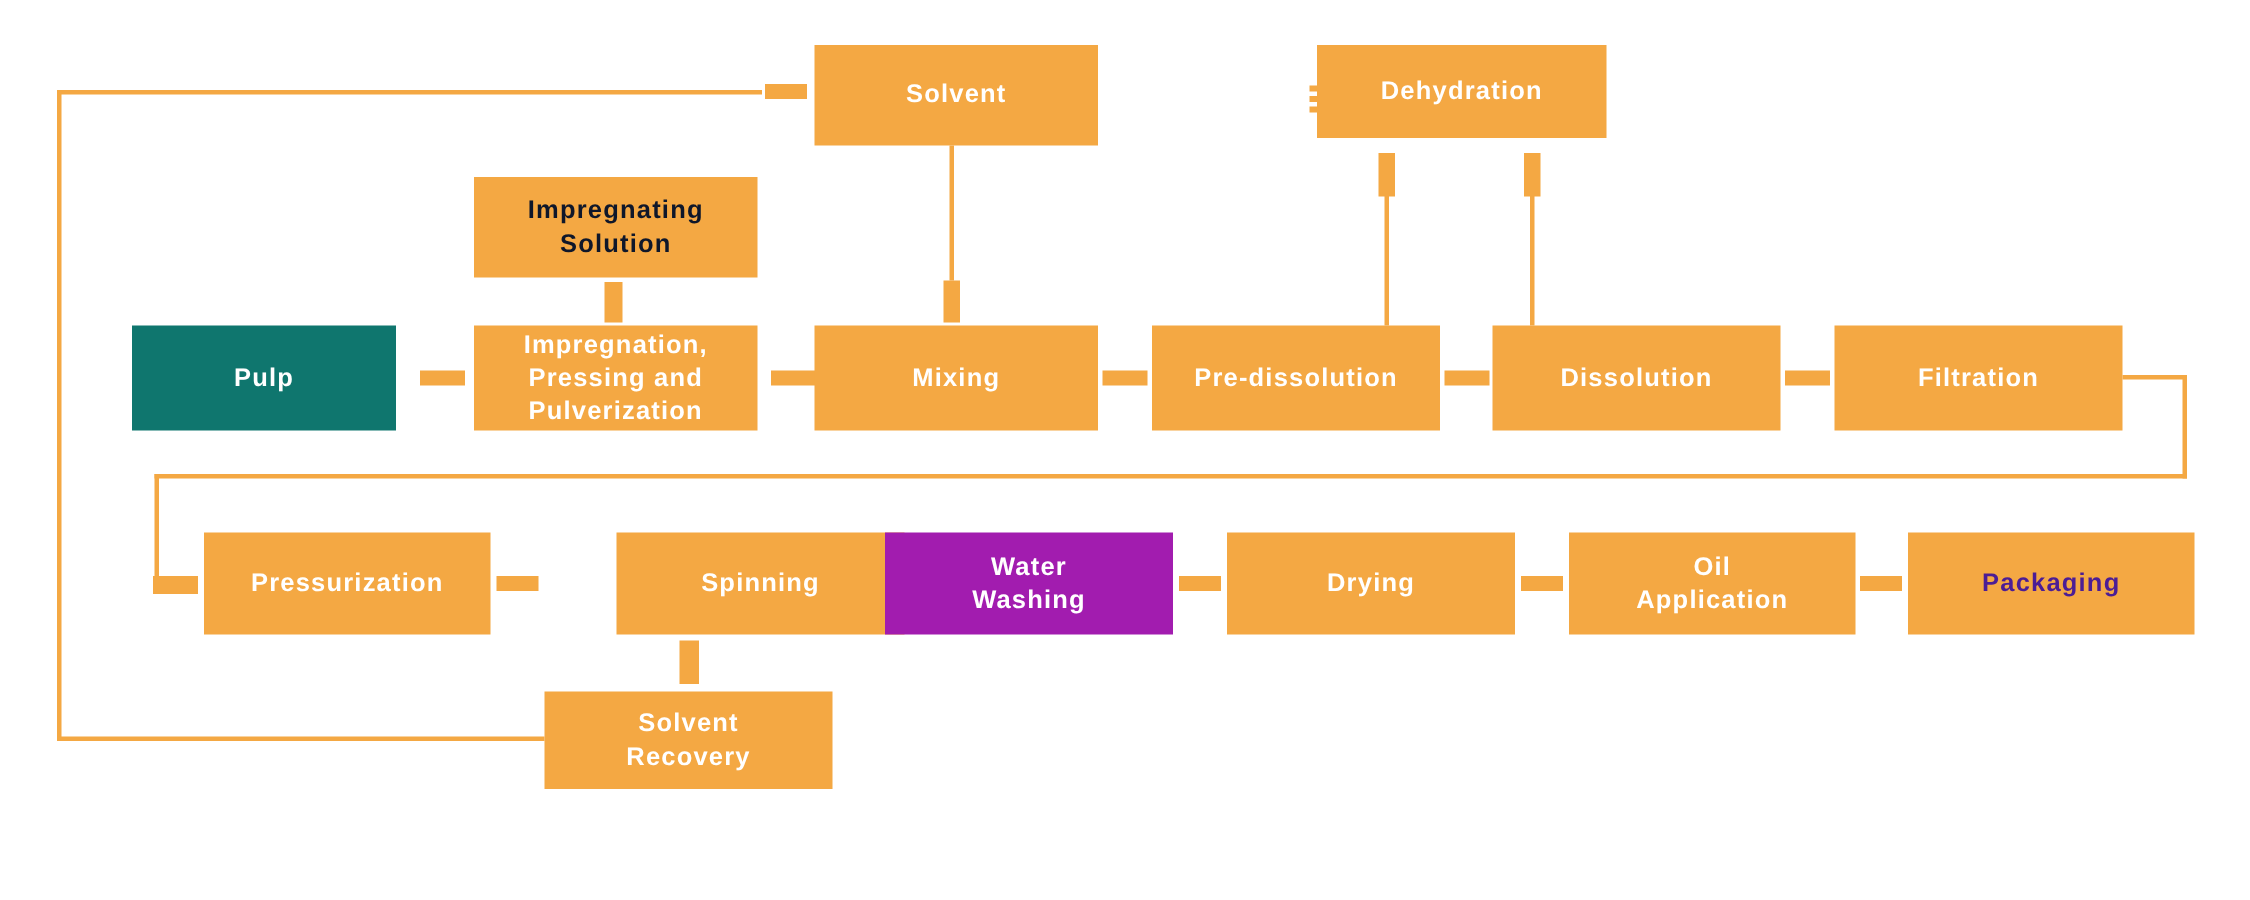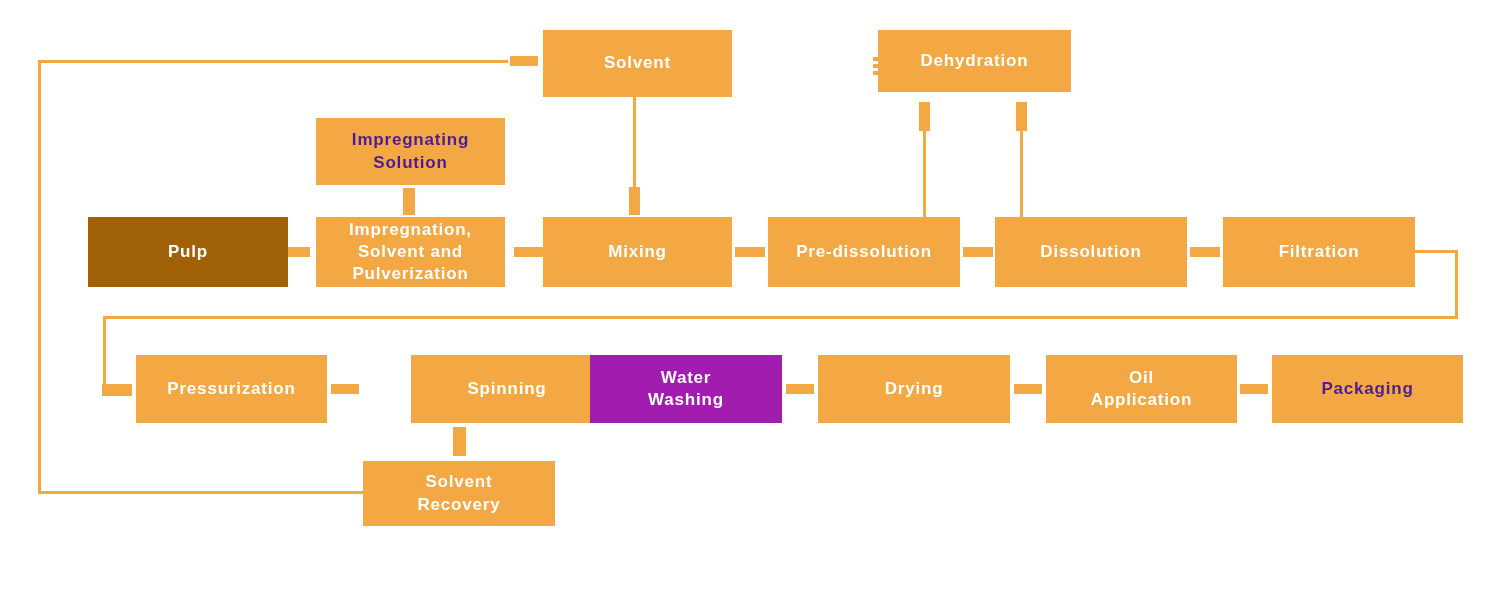--- a/index.html
+++ b/index.html
@@ -67,29 +67,29 @@
     <div class="shape" style="left: 1014px; top: 384px; width: 28px; height: 10px; background: rgb(244, 168, 67);"></div>
     <div class="shape" style="left: 1240px; top: 384px; width: 28px; height: 10px; background: rgb(244, 168, 67);"></div>
     <div class="shape" style="left: 453px; top: 427px; width: 13px; height: 29px; background: rgb(244, 168, 67);"></div>
     <div class="node" style="left: 543px; top: 30px; width: 189px; height: 67px; background: rgb(244, 168, 67);">
       <span class="label" style="color: rgb(255, 255, 255);">Solvent</span>
     </div>
     <div class="node" style="left: 878px; top: 30px; width: 193px; height: 62px; background: rgb(244, 168, 67);">
       <span class="label" style="color: rgb(255, 255, 255);">Dehydration</span>
     </div>
     <div class="node" style="left: 316px; top: 118px; width: 189px; height: 67px; background: rgb(244, 168, 67);">
-      <span class="label" style="color: #4c1d95;">Impregnating
+      <span class="label" style="color: #0f172a;">Impregnating
 Solution</span>
     </div>
-    <div class="node" style="left: 88px; top: 217px; width: 200px; height: 70px; background: #a16207;">
+    <div class="node" style="left: 88px; top: 217px; width: 176px; height: 70px; background: #0f766e;">
       <span class="label" style="color: rgb(255, 255, 255);">Pulp</span>
     </div>
     <div class="node" style="left: 316px; top: 217px; width: 189px; height: 70px; background: rgb(244, 168, 67);">
       <span class="label" style="color: rgb(255, 255, 255);">Impregnation,
-Solvent and
+Pressing and
 Pulverization</span>
     </div>
     <div class="node" style="left: 543px; top: 217px; width: 189px; height: 70px; background: rgb(244, 168, 67);">
       <span class="label" style="color: rgb(255, 255, 255);">Mixing</span>
     </div>
     <div class="node" style="left: 768px; top: 217px; width: 192px; height: 70px; background: rgb(244, 168, 67);">
       <span class="label" style="color: rgb(255, 255, 255);">Pre-dissolution</span>
     </div>
     <div class="node" style="left: 995px; top: 217px; width: 192px; height: 70px; background: rgb(244, 168, 67);">
       <span class="label" style="color: rgb(255, 255, 255);">Dissolution</span>

